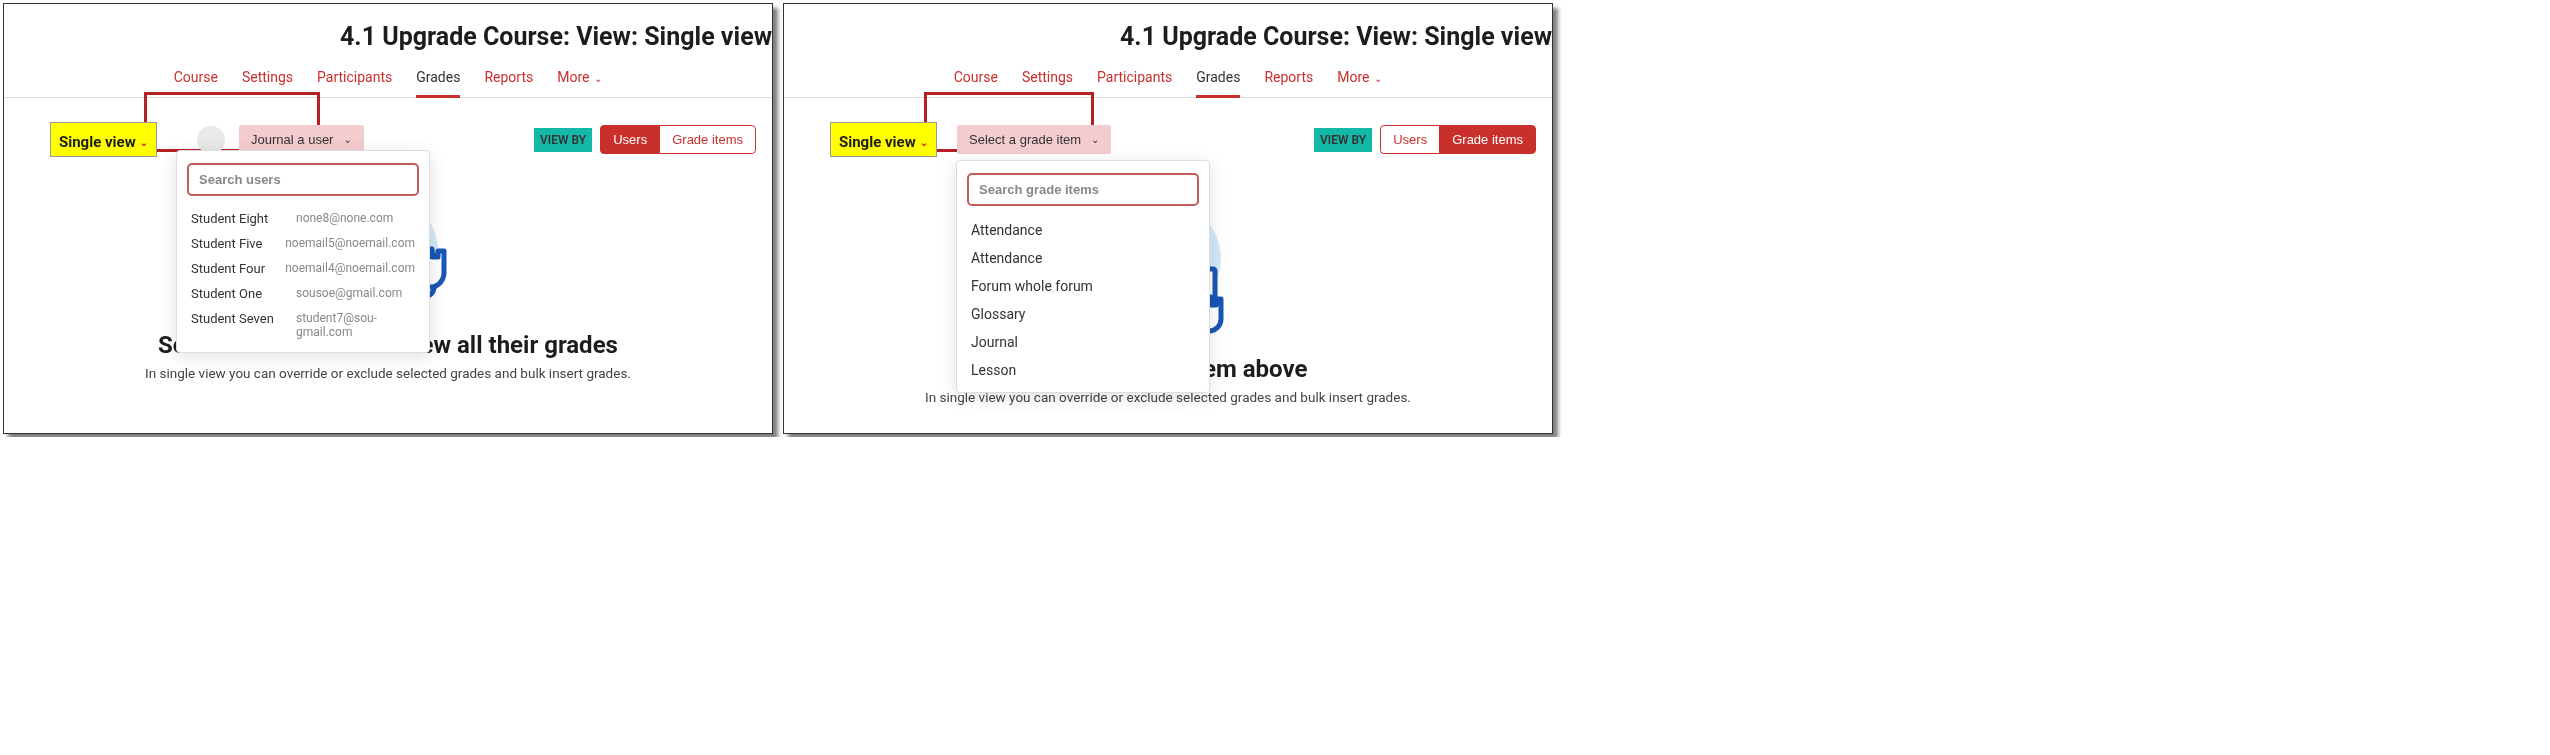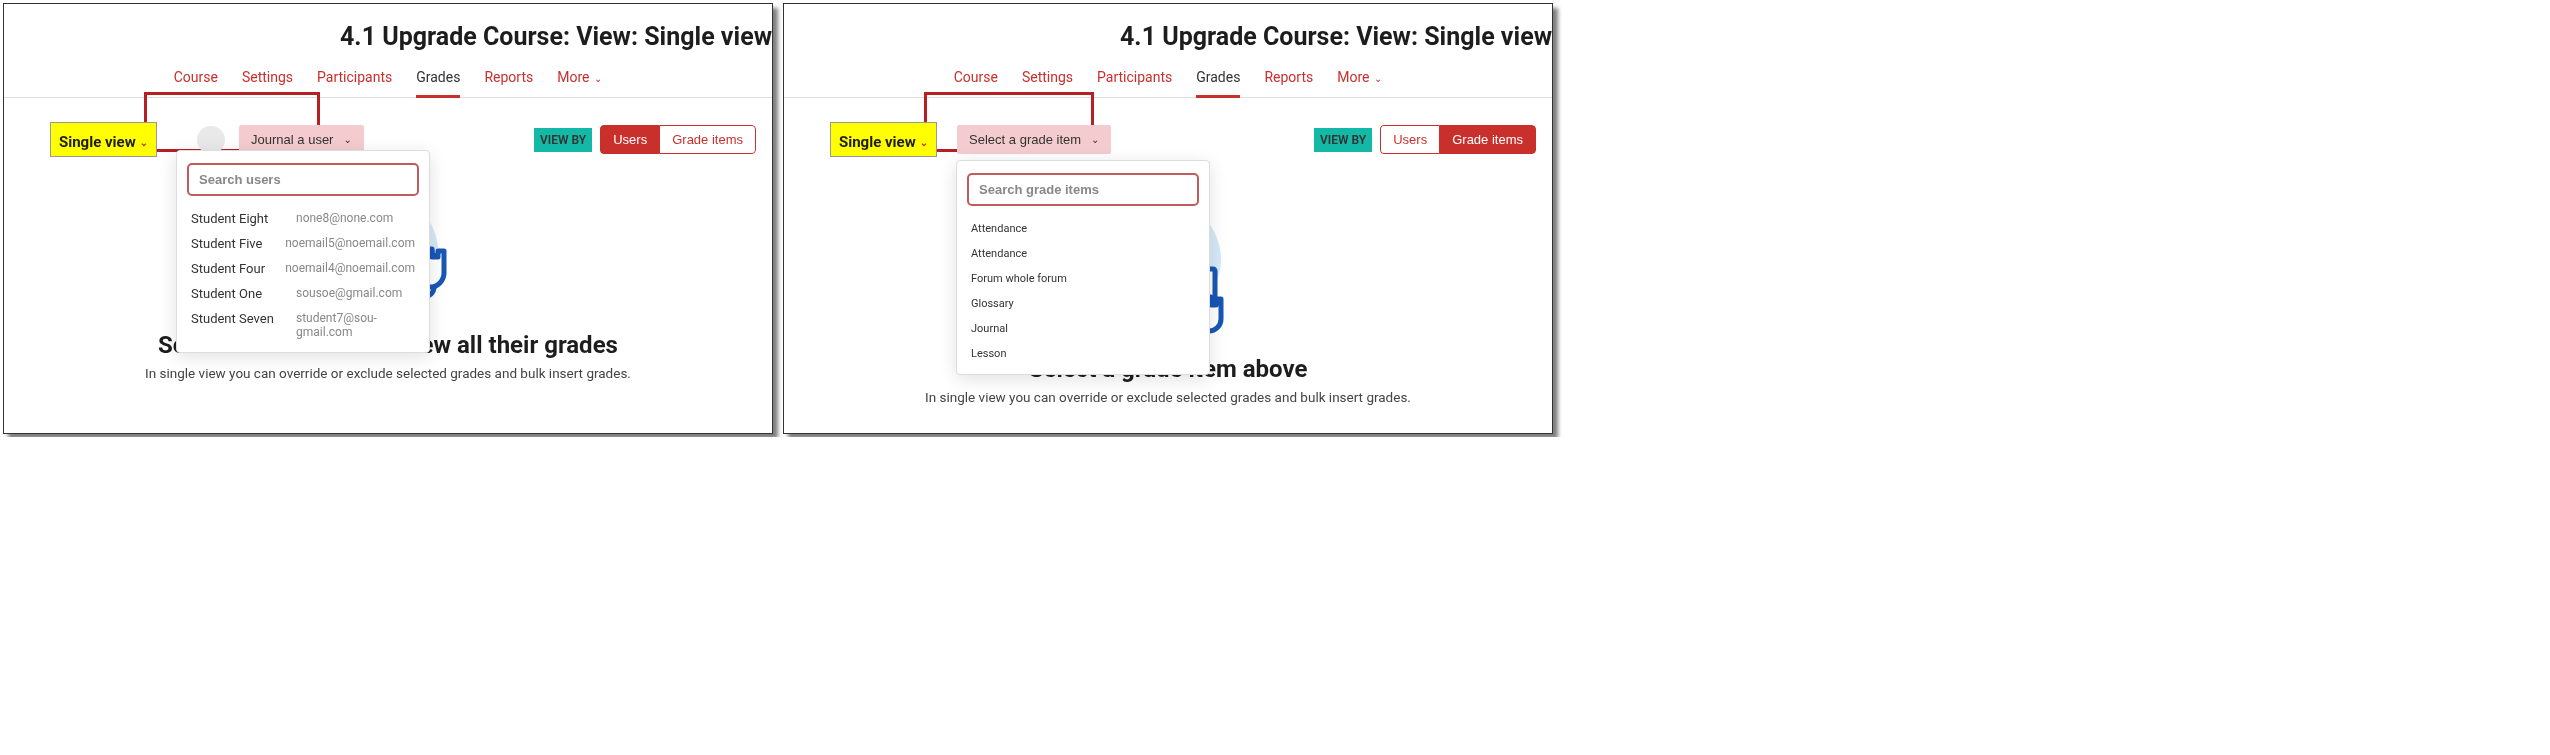--- a/index.html
+++ b/index.html
@@ -164,21 +164,21 @@
     display: flex;
     padding: 5px 14px;
     font-size: 13px;
     color: #333;
     cursor: pointer;
   }
   .dd-row .name { width: 105px; }
   .dd-row .email { color: #888; font-size: 12px; flex:1; }
   .dd-item {
     padding: 6px 14px;
-    font-size: 11px;
+    font-size: 14px;
     color: #333;
     cursor: pointer;
   }
 
   .hero {
     text-align: center;
     padding-top: 12px;
   }
   .hero-users { padding-top: 22px; }
   .hero-items { padding-top: 26px; }

